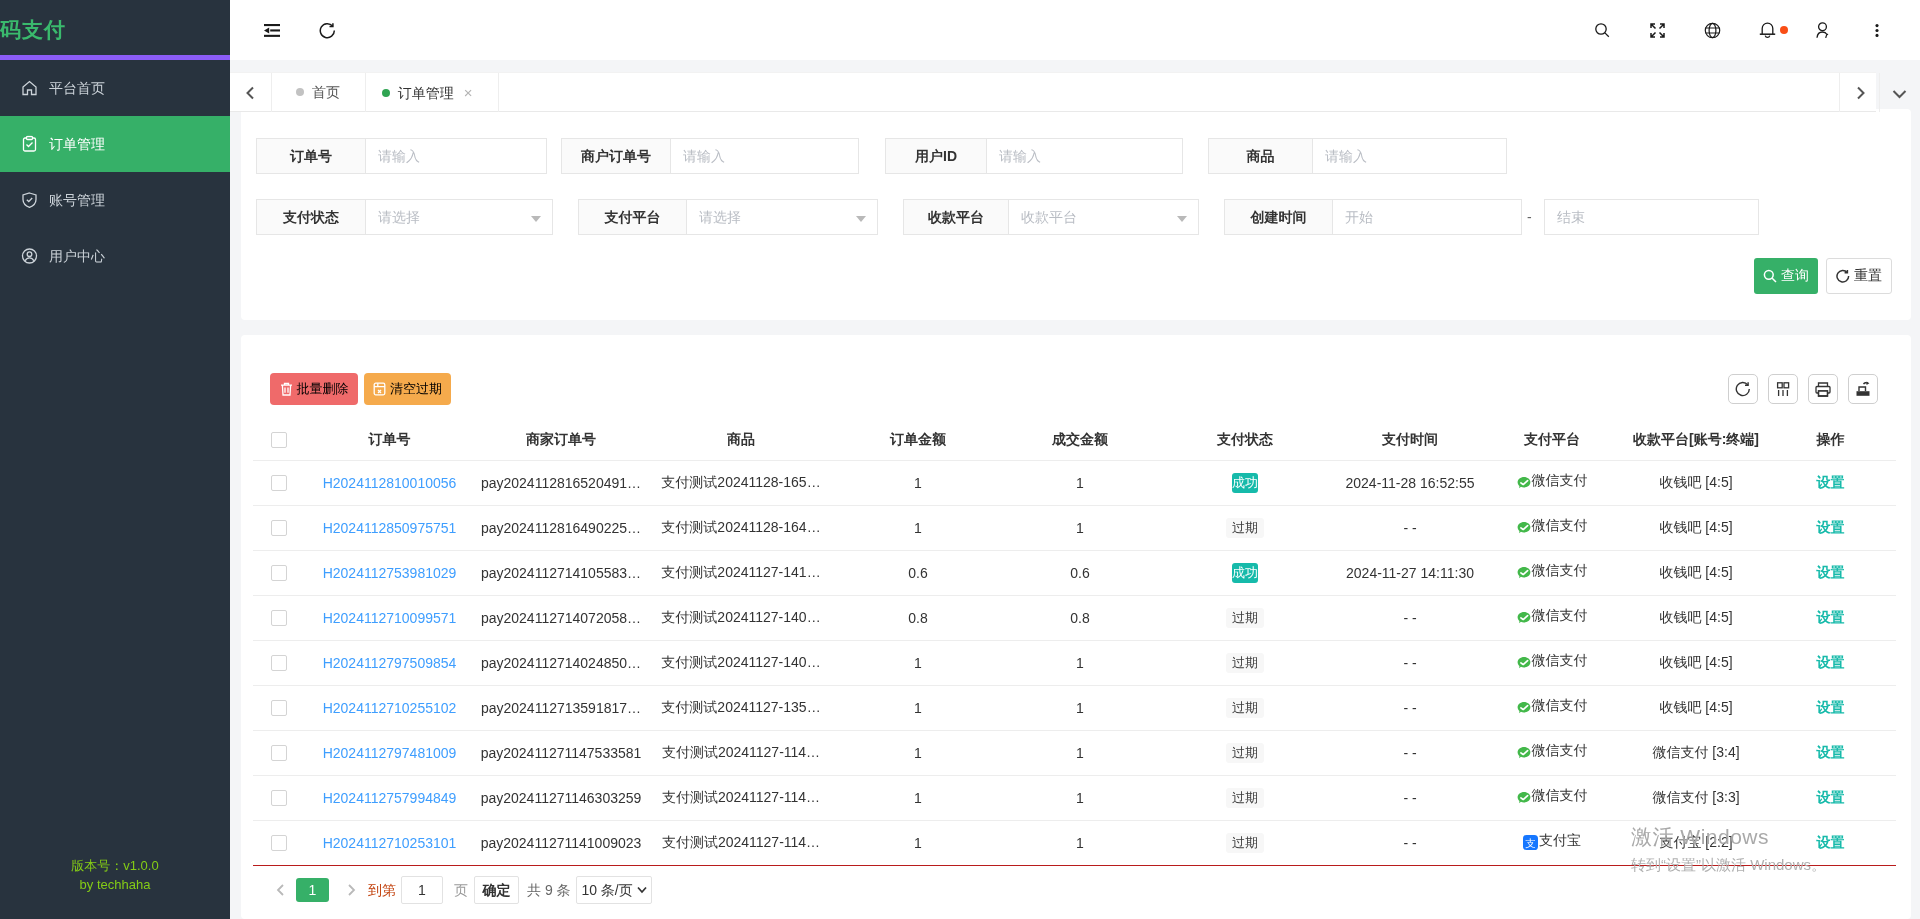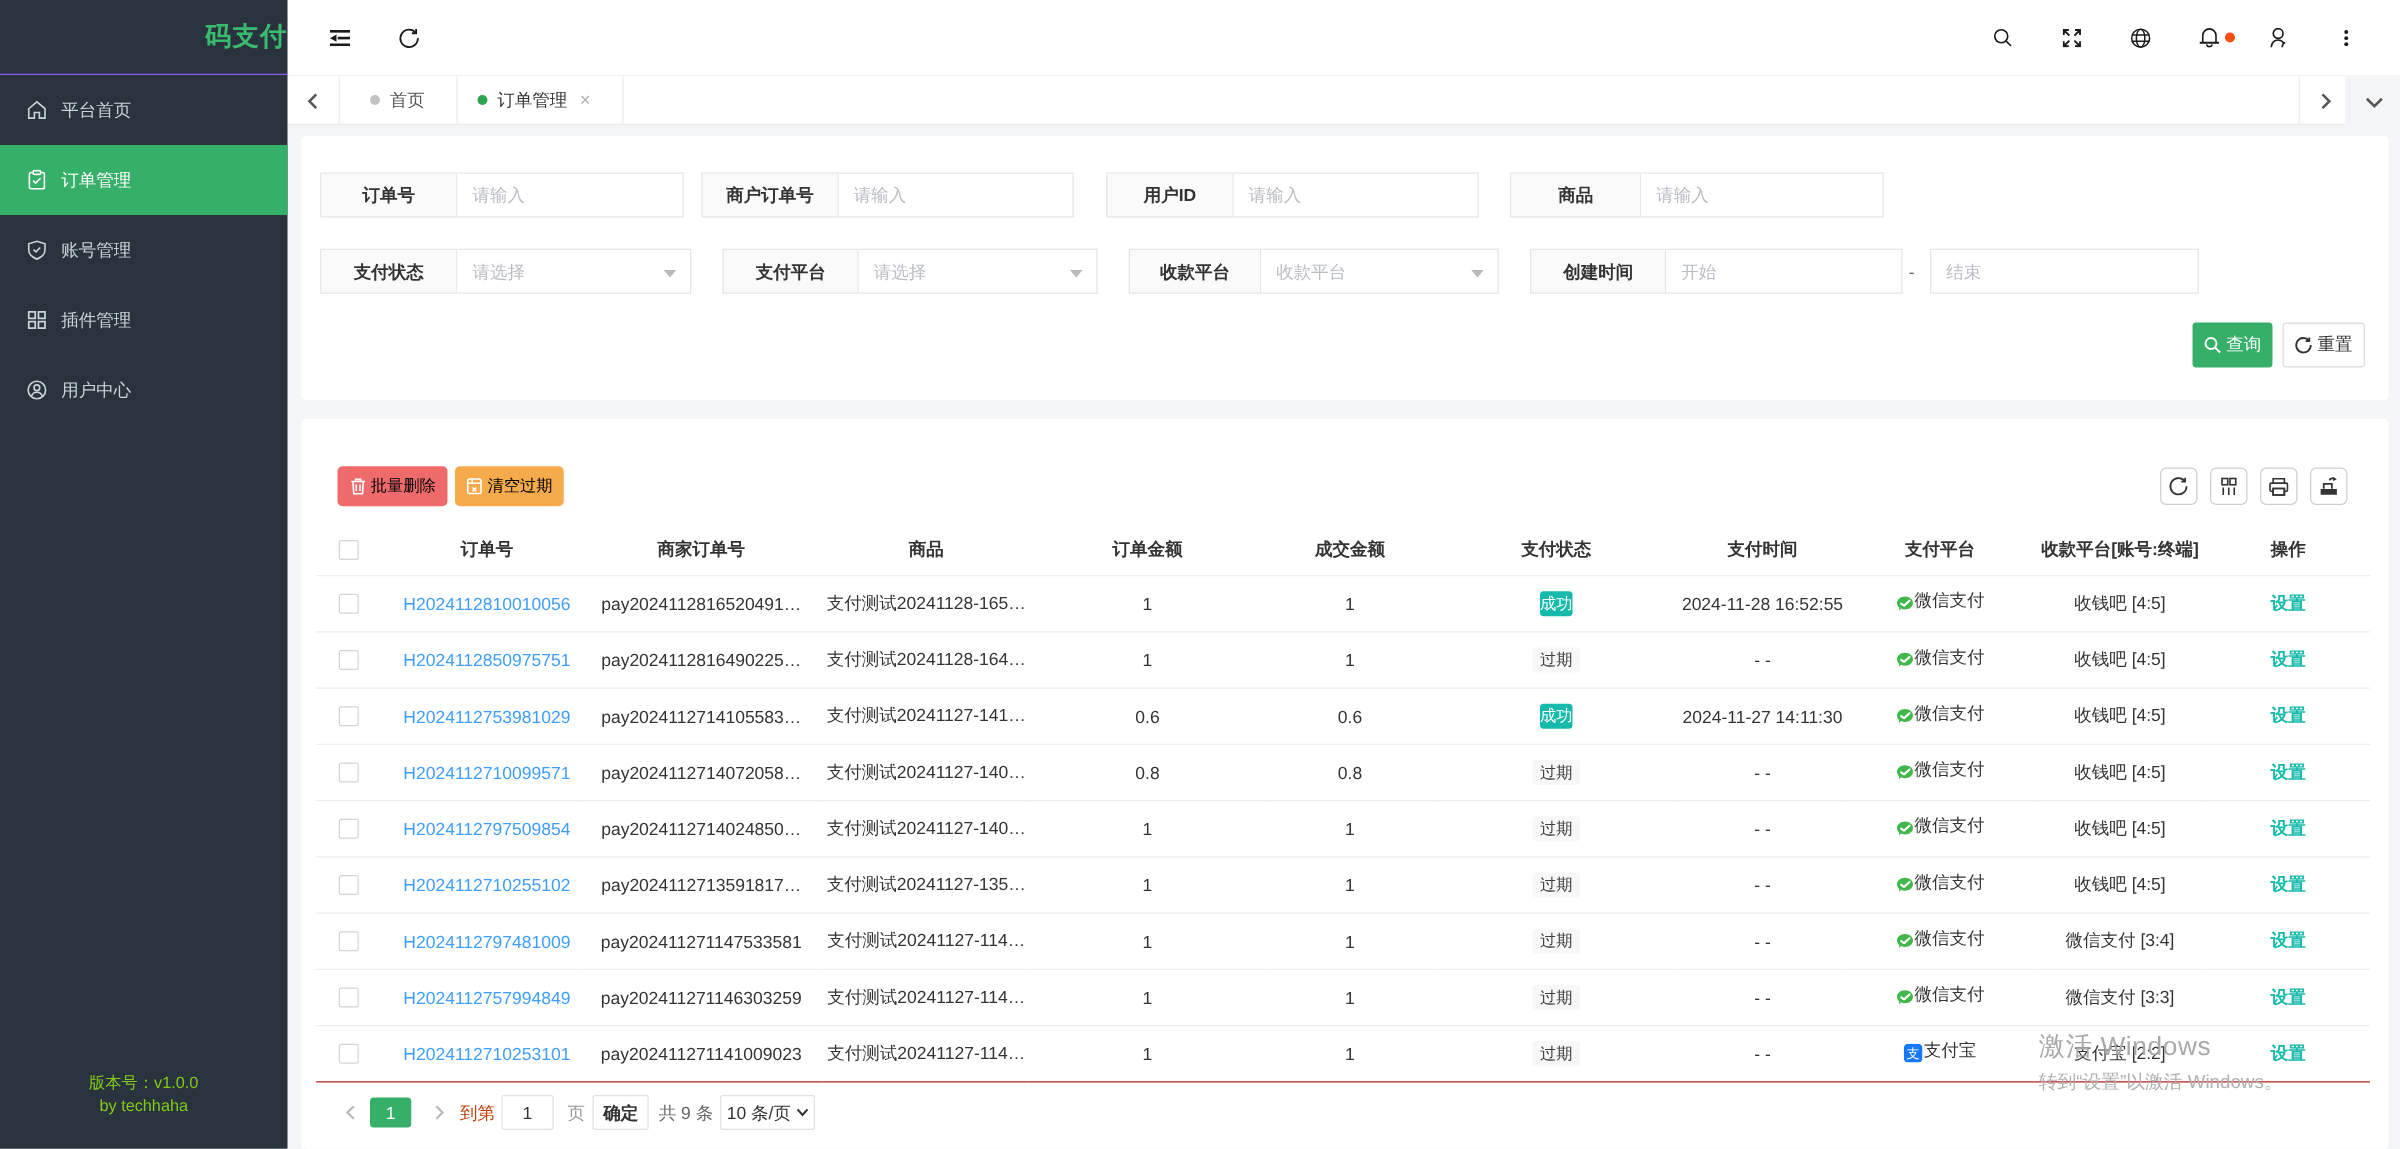--- a/index.html
+++ b/index.html
@@ -1,29 +1,29 @@
 <!DOCTYPE html>
 <html lang="zh"><head>
 <meta charset="utf-8">
 <title>码支付</title>
 <style>
 *{margin:0;padding:0;box-sizing:border-box}
 html,body{width:1920px;height:919px;overflow:hidden;font-family:"Liberation Sans",sans-serif;font-size:14px;color:#333;background:#f4f5f7}
 
 #side{position:absolute;left:0;top:0;width:230px;height:919px;background:#28333e;z-index:20}
-#logo{height:60px;line-height:60px;text-align:right;color:#3aba6d;font-size:21px;font-weight:bold;border-bottom:1px solid #8b5cf6;letter-spacing:1px}
+#logo{height:60px;line-height:60px;text-align:left;color:#3aba6d;font-size:21px;font-weight:bold;border-bottom:5px solid #8b5cf6;letter-spacing:1px}
 .mi{position:relative;height:56px;line-height:56px;color:#ccd3d9;font-size:14px;padding-left:49px;cursor:pointer}
 .mi svg{position:absolute;left:21px;top:50%;transform:translateY(-50%)}
 .mi.on{background:#36b068;color:#fff}
 #sfoot{position:absolute;bottom:25px;width:100%;text-align:center;color:#84cc16;font-size:13px;line-height:19px}
 
 #hd{position:absolute;left:230px;top:0;width:1690px;height:60px;background:#fff;z-index:10}
 .hic{position:absolute;top:0;height:60px;display:flex;align-items:center;justify-content:center;width:40px}
 
-#tabs{position:absolute;left:230px;top:60px;width:1646px;height:40px;background:#fff;border-top:1px solid #f2f2f2;border-bottom:1px solid #e9e9e9;z-index:10}
+#tabs{position:absolute;left:230px;top:72px;width:1646px;height:40px;background:#fff;border-top:1px solid #f2f2f2;border-bottom:1px solid #e9e9e9;z-index:10}
 .tsep{position:absolute;top:0;width:1px;height:39px;background:#eee}
 .tab{position:absolute;top:0;height:39px;line-height:39px}
 .dot{display:inline-block;width:8px;height:8px;border-radius:50%;vertical-align:middle;margin-top:-2px}
 
 .card{position:absolute;background:#fff;border-radius:4px}
 #fcard{left:241px;top:109px;width:1670px;height:211px}
 #tcard{left:241px;top:335px;width:1670px;height:584px}
 
 .flabel{position:absolute;height:36px;line-height:34px;text-align:center;background:#fafafa;border:1px solid #e6e6e6;color:#333;font-weight:bold;font-size:14px}
 .finput{position:absolute;height:36px;line-height:34px;background:#fff;border:1px solid #e6e6e6;border-left:none;color:#b9bdc4;padding-left:12px;font-size:14px}
@@ -65,26 +65,20 @@
       </svg>平台首页</div>
   <div class="mi on"><svg width="17" height="17" viewBox="0 0 17 17" fill="none" stroke="#fff" stroke-width="1.3">
         <rect x="2.5" y="2.5" width="12" height="13" rx="1.5"></rect>
         <rect x="5.5" y="1" width="6" height="3" rx="1" fill="#36b068"></rect>
         <path d="M5.5 9 L7.5 11 L11.5 7"></path>
       </svg>订单管理</div>
   <div class="mi"><svg width="17" height="17" viewBox="0 0 17 17" fill="none" stroke="#ccd3d9" stroke-width="1.3">
         <path d="M8.5 1.5 L15 3.5 V8 C15 12 12 14.5 8.5 15.8 C5 14.5 2 12 2 8 V3.5 Z"></path>
         <path d="M5.8 8.2 L7.8 10 L11.2 6.5"></path>
       </svg>账号管理</div>
-  <div class="mi"><svg width="17" height="17" viewBox="0 0 17 17" fill="none" stroke="#ccd3d9" stroke-width="1.4">
-        <rect x="2" y="2" width="5.2" height="5.2"></rect>
-        <rect x="9.8" y="2" width="5.2" height="5.2"></rect>
-        <rect x="2" y="9.8" width="5.2" height="5.2"></rect>
-        <rect x="9.8" y="9.8" width="5.2" height="5.2"></rect>
-      </svg>插件管理</div>
   <div class="mi"><svg width="17" height="17" viewBox="0 0 17 17" fill="none" stroke="#ccd3d9" stroke-width="1.3">
         <circle cx="8.5" cy="8.5" r="7"></circle>
         <circle cx="8.5" cy="6.7" r="2.3"></circle>
         <path d="M4.2 13.4 C5 11.1 6.5 10.3 8.5 10.3 C10.5 10.3 12 11.1 12.8 13.4"></path>
       </svg>用户中心</div>
   <div id="sfoot">版本号：v1.0.0<br>by techhaha</div>
 </div>
 
 <div id="hd">
   <div class="hic" style="left:22px">

